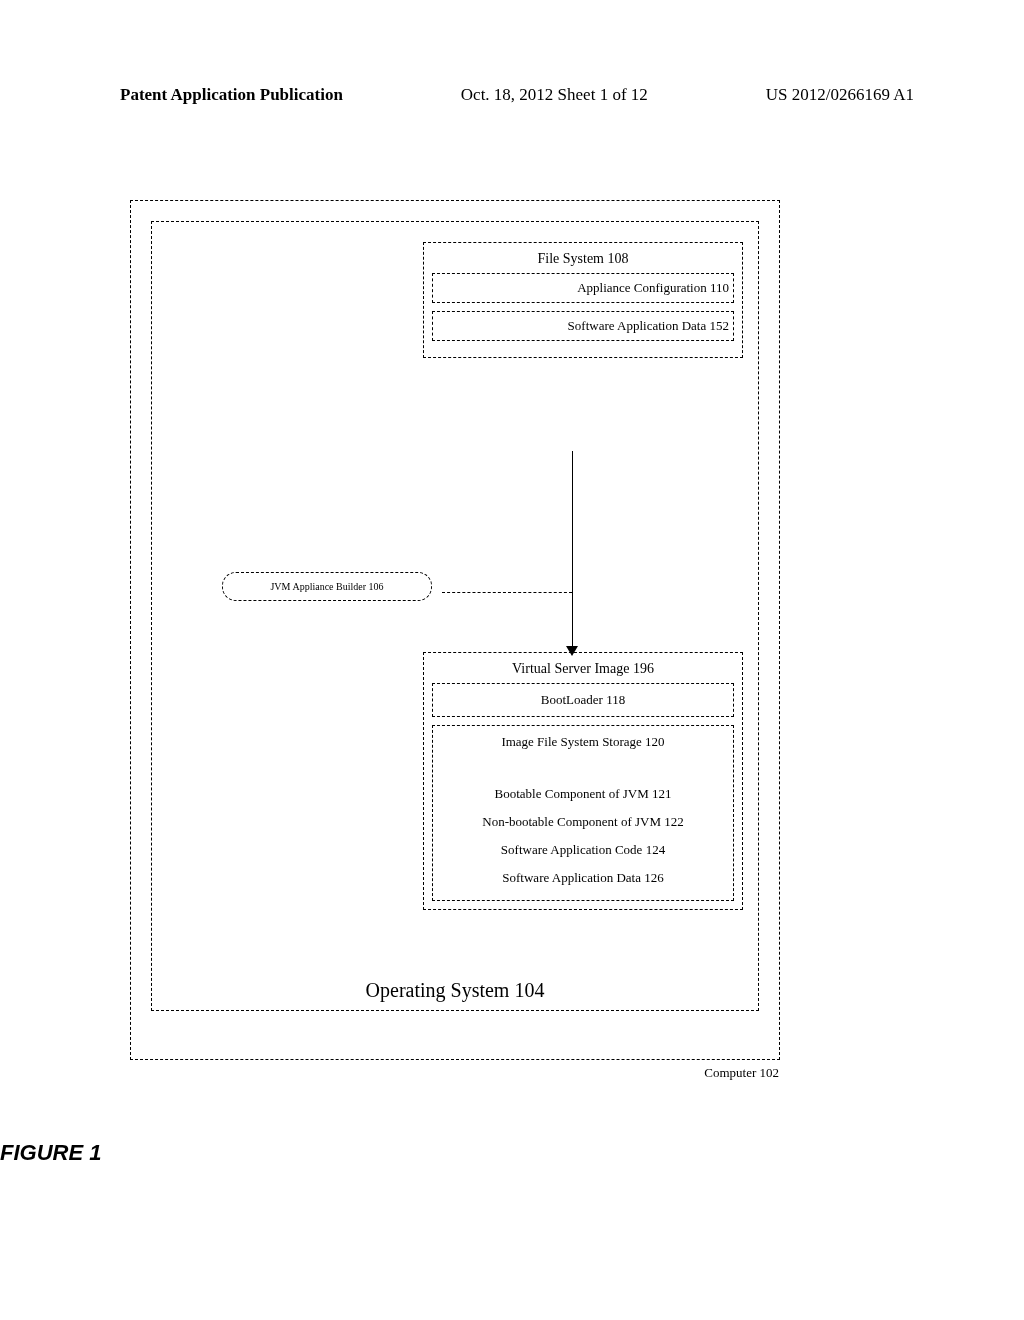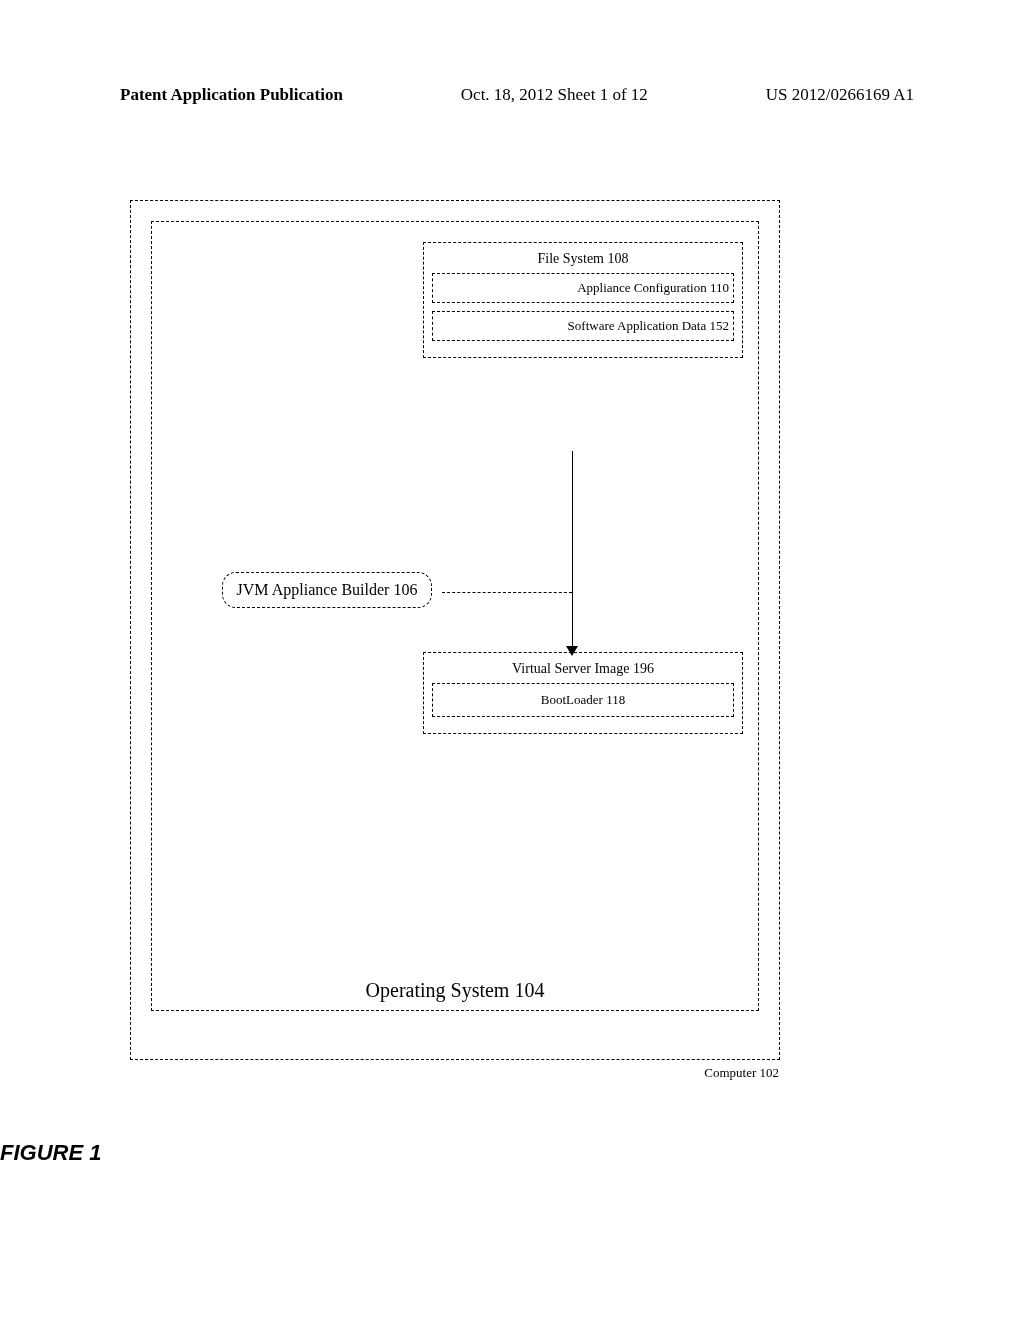--- a/index.html
+++ b/index.html
@@ -77,21 +77,21 @@
       margin-bottom: 8px;
     }
     .jvm-builder {
       position: absolute;
       top: 350px;
       left: 70px;
       width: 210px;
       border: 1px dashed #000;
       border-radius: 14px;
       text-align: center;
-      font-size: 16px;
+      font-size: 10px;
       padding: 8px 4px;
     }
     .vsi {
       position: absolute;
       top: 430px;
       right: 15px;
       width: 320px;
       border: 1px dashed #000;
       padding: 8px;
     }
@@ -176,20 +176,27 @@
 
       <div class="jvm-builder">JVM Appliance Builder 106</div>
 
       <div class="arrow-vert"></div>
       <div class="arrow-head"></div>
       <div class="arrow-horiz"></div>
 
       <div class="vsi">
         <div class="vsi-label">Virtual Server Image 196</div>
         <div class="bootloader">BootLoader 118</div>
+        <div class="image-fs">
+          <div class="image-fs-label">Image File System Storage 120</div>
+          <div class="image-fs-item">Bootable Component of JVM 121</div>
+          <div class="image-fs-item">Non-bootable Component of JVM 122</div>
+          <div class="image-fs-item">Software Application Code 124</div>
+          <div class="image-fs-item">Software Application Data 126</div>
+        </div>
       </div>
 
       <div class="os-label">Operating System 104</div>
     </div>
     <div class="computer-label">Computer 102</div>
   </div>
 </div>
 
 <div class="figure-caption">FIGURE 1</div>
 

